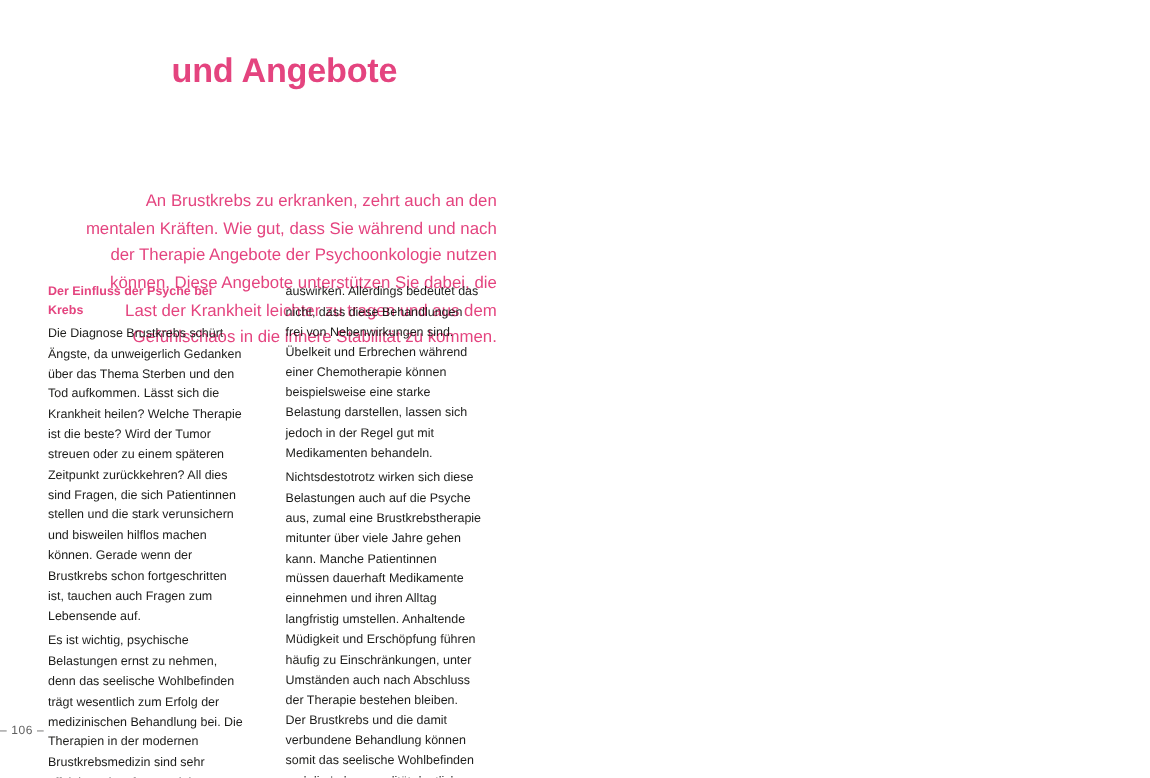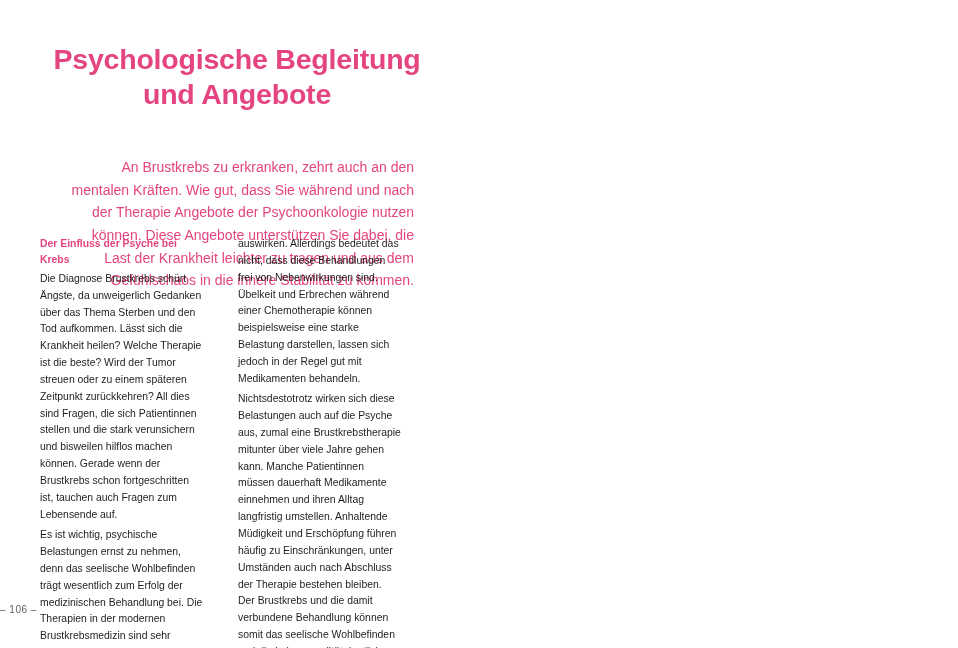--- a/index.html
+++ b/index.html
@@ -96,21 +96,20 @@
   }
 </style>
 </head>
 <body>
 
 <div class="spread">
 
   <div class="page-left">
 
     <div class="title">
-      <div>Psychologische Begleitung</div>
       <div>und Angebote</div>
     </div>
 
     <div class="standfirst">An Brustkrebs zu erkranken, zehrt auch an den mentalen Kräften. Wie gut, dass Sie während und nach der Therapie Angebote der Psychoonkologie nutzen können. Diese Angebote unterstützen Sie dabei, die Last der Krankheit leichter zu tragen und aus dem Gefühlschaos in die innere Stabilität zu kommen.</div>
 
     <div class="col" id="col-l1">
       <p class="subhead">Der Einfluss der Psyche bei Krebs</p>
       <p>Die Diagnose Brustkrebs schürt Ängste, da unweigerlich Gedanken über das Thema Sterben und den Tod aufkommen. Lässt sich die Krankheit heilen? Welche Therapie ist die beste? Wird der Tumor streuen oder zu einem späteren Zeitpunkt zurückkehren? All dies sind Fragen, die sich Patientinnen stellen und die stark verunsichern und bisweilen hilflos machen können. Gerade wenn der Brustkrebs schon fortgeschritten ist, tauchen auch Fragen zum Lebensende auf.</p>
       <p>Es ist wichtig, psychische Belastungen ernst zu nehmen, denn das seelische Wohlbefinden trägt wesentlich zum Erfolg der medizinischen Behandlung bei. Die Therapien in der modernen Brustkrebsmedizin sind sehr effektiv und umfassen viele innovative Verfahren, die sich sowohl auf die Lebensdauer als auch auf die Lebensqualität positiv</p>
     </div>

